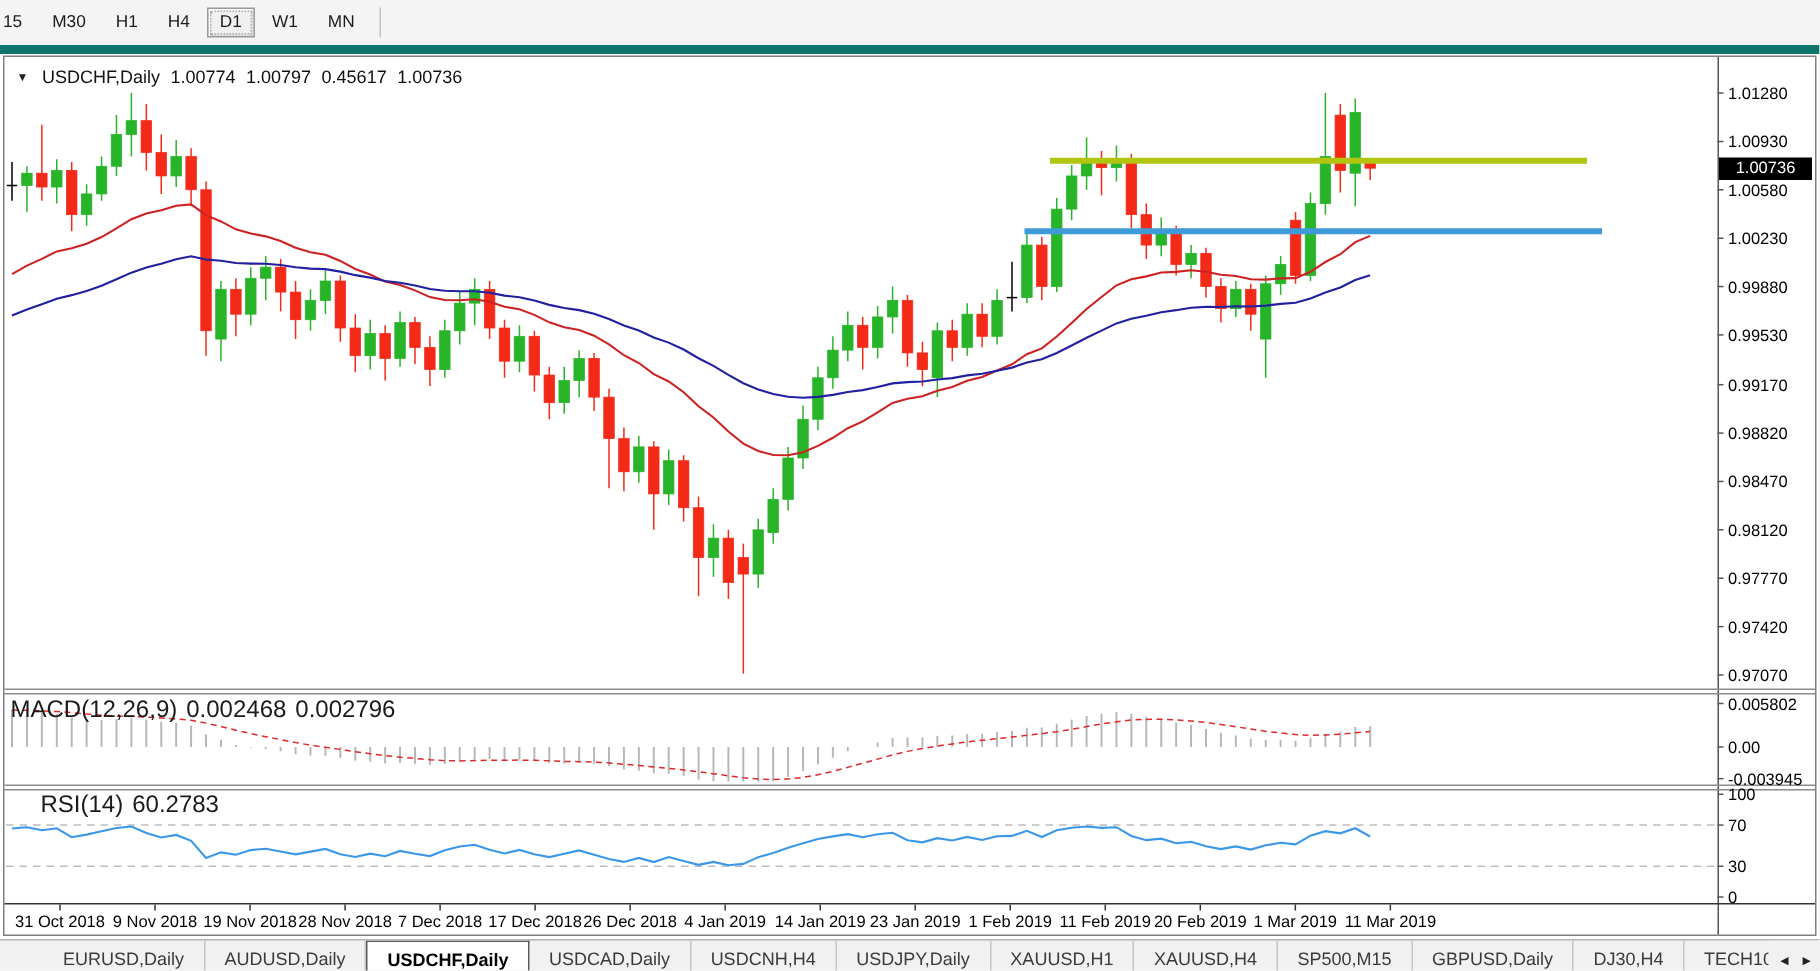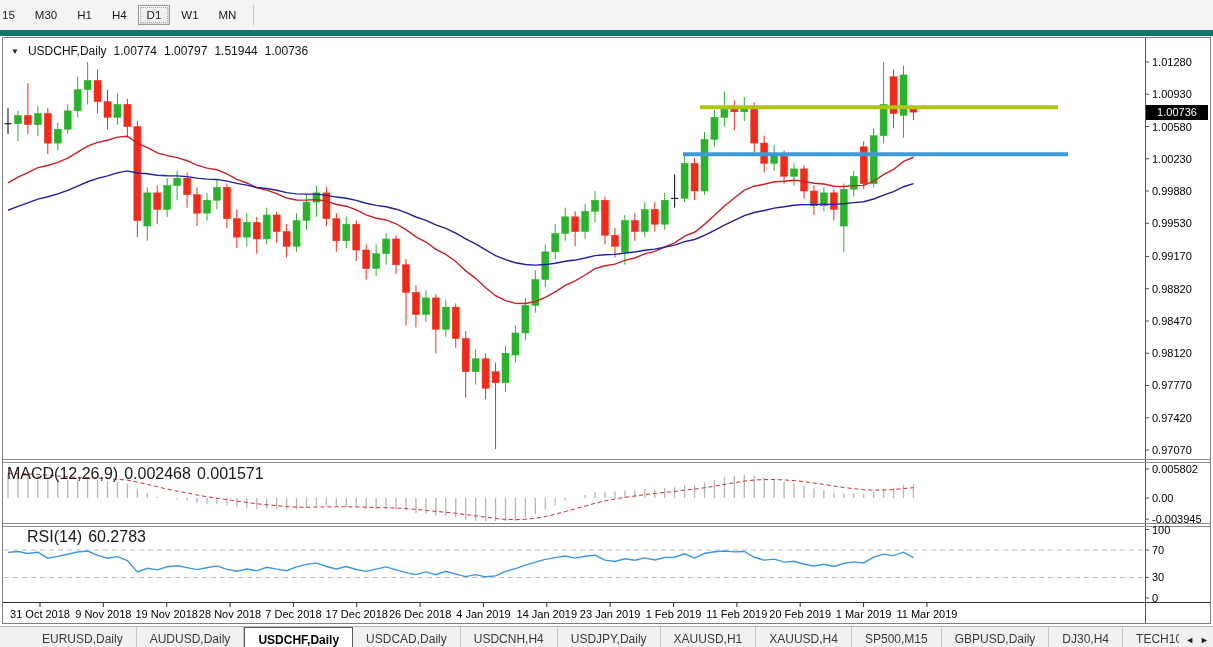--- a/index.html
+++ b/index.html
@@ -465,28 +465,28 @@
         <line x1="926.9" y1="597" x2="926.9" y2="601" stroke="#333" stroke-width="1"></line>
         <text x="926.9" y="612" font-size="11" fill="#000" text-anchor="middle" font-family="&quot;Liberation Sans&quot;,sans-serif">11 Mar 2019</text>
       </g>
     </svg>
 
   <div class="chart-title">
     <span class="tri">▼</span>
     <span>USDCHF,Daily</span>
     <span>1.00774</span>
     <span>1.00797</span>
-    <span>1.51944</span>
+    <span>0.45617</span>
     <span>1.00736</span>
   </div>
 
   <div class="ind-label macd">
     <span>MACD(12,26,9)</span>
     <span>0.002468</span>
-    <span>0.001571</span>
+    <span>0.002796</span>
   </div>
 
   <div class="ind-label rsi">
     <span>RSI(14)</span>
     <span>60.2783</span>
   </div>
 
   <div class="price-badge" id="priceBadge" style="top: 68.6359px;">1.00736</div>
 </div>
 

